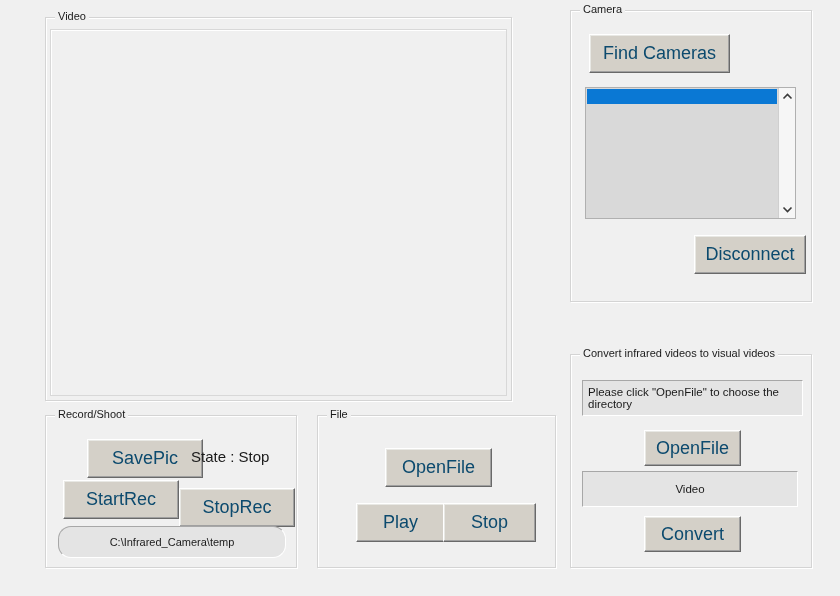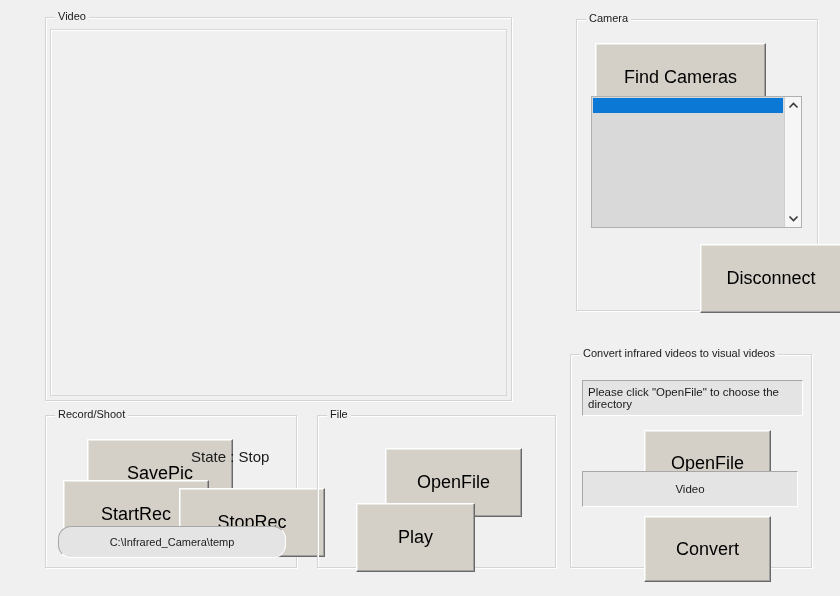--- a/index.html
+++ b/index.html
@@ -37,28 +37,28 @@
 
   
   .btn {
     position: absolute;
     background: #d4d0c8;
     border-top: 1px solid #ffffff;
     border-left: 1px solid #ffffff;
     border-right: 1px solid #696969;
     border-bottom: 1px solid #696969;
     box-shadow: inset -1px -1px 0 #a0a0a0, inset 1px 1px 0 #e8e8e4;
-    color: #000000;
+    color: #0c4a6e;
     font-family: "Liberation Sans", sans-serif;
     display: flex;
     align-items: center;
     justify-content: center;
     cursor: default;
     user-select: none;
-    padding: 16px;
+    padding: 1px;
     text-align: right;
   }
 
   
   .static-field {
     position: absolute;
     background: #e4e4e4;
     border-top: 1px solid #a7a7a7;
     border-left: 1px solid #a7a7a7;
     border-right: 1px solid #ffffff;
@@ -161,23 +161,24 @@
   <div class="static-field center" style="left:12px; top:110px; width:226px; height:30px; font-size:11px;border-radius:13px;">C:\Infrared_Camera\temp</div>
 </div>
 
 <div class="groupbox" style="left:317px; top:415px; width:237px; height:151px;">
   <span class="gb-title">File</span>
 
   <div class="btn" style="left:67px; top:32px; width:103px; height:35px; font-size:18px;">OpenFile</div>
 
   <div class="btn" style="left:22px; top:87px; width:85px; height:35px; font-size:18px;margin-left:16px;">Play</div>
 
-</div>
-
-<div class="groupbox" style="left:570px; top:19px; width:240px; height:290px;margin-left:6px;">
+  <div class="btn" style="left:125px; top:87px; width:89px; height:35px; font-size:18px;">Stop</div>
+</div>
+
+<div class="groupbox" style="left:570px; top:10px; width:240px; height:290px;">
   <span class="gb-title">Camera</span>
 
   <div class="btn" style="left:18px; top:23px; width:137px; height:35px; font-size:18px;">Find Cameras</div>
 
   <div class="listbox" style="left:14px; top:76px; width:211px; height:132px;">
     <div class="listbox-items">
       <div class="listbox-item selected"></div>
     </div>
     <div class="scrollbar">
       <div class="sb-arrow">

